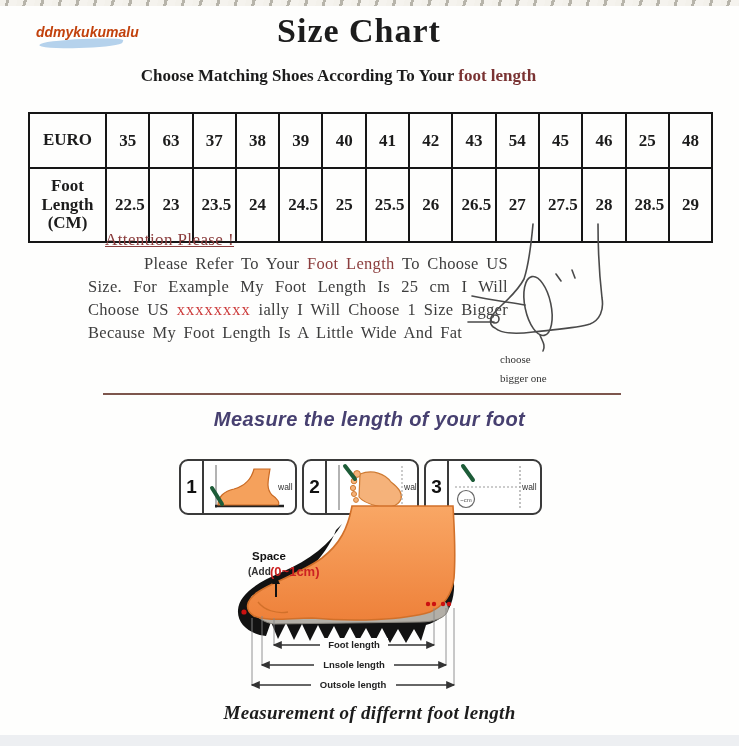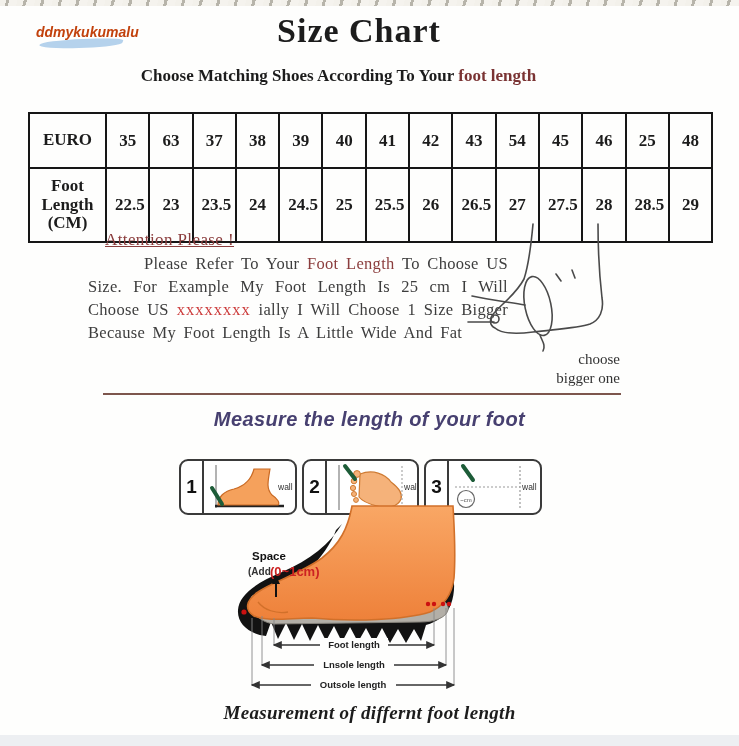--- a/index.html
+++ b/index.html
@@ -28,22 +28,22 @@
   td.rowhead{font-size:15px;line-height:1.1;}
   td.rowhead.euro{font-size:17px;}
   
   .attn{position:absolute;left:88px;top:230px;width:420px;z-index:1;}
   .attn-heading{color:#8b3d3d;font-size:17px;letter-spacing:0.4px;margin:0 0 2px 17px;text-decoration:underline;}
   .attn-para{font-size:16.5px;line-height:23px;color:#3d3d3d;text-align:justify;
     text-indent:56px;word-spacing:3px;letter-spacing:0.3px;margin:0;}
   .attn-para .maroon{color:#8b3d3d;}
   .attn-para .redx{color:#cc3b3b;letter-spacing:1px;}
   .foot-sketch{position:absolute;left:486px;top:222px;z-index:2;overflow:visible;}
-  .choose-bigger{position:absolute;left:500px;top:350px;width:120px;text-align:right;
-    font-size:15px;color:#333;line-height:19px;}
+  .choose-bigger{position:absolute;left:500px;top:350px;width:120px;text-align:left;
+    font-size:11px;color:#333;line-height:19px;}
   .rule{position:absolute;left:103px;top:393px;width:518px;height:2px;background:#7d564d;}
   .measure-heading{position:absolute;left:0;top:408px;width:739px;text-align:center;
     font-family:"Liberation Sans",sans-serif;font-style:italic;font-weight:bold;
     font-size:20px;color:#474070;letter-spacing:0.4px;}
   
   .step-box{position:absolute;top:459px;height:56px;background:#fff;border:2px solid #3a3a3a;
     border-radius:9px;box-sizing:border-box;}
   .step-box .num{position:absolute;left:0;top:0;width:21px;height:100%;display:flex;
     align-items:center;justify-content:center;font-family:"Liberation Sans",sans-serif;
     font-weight:bold;font-size:19px;color:#111;border-right:2px solid #3a3a3a;}

